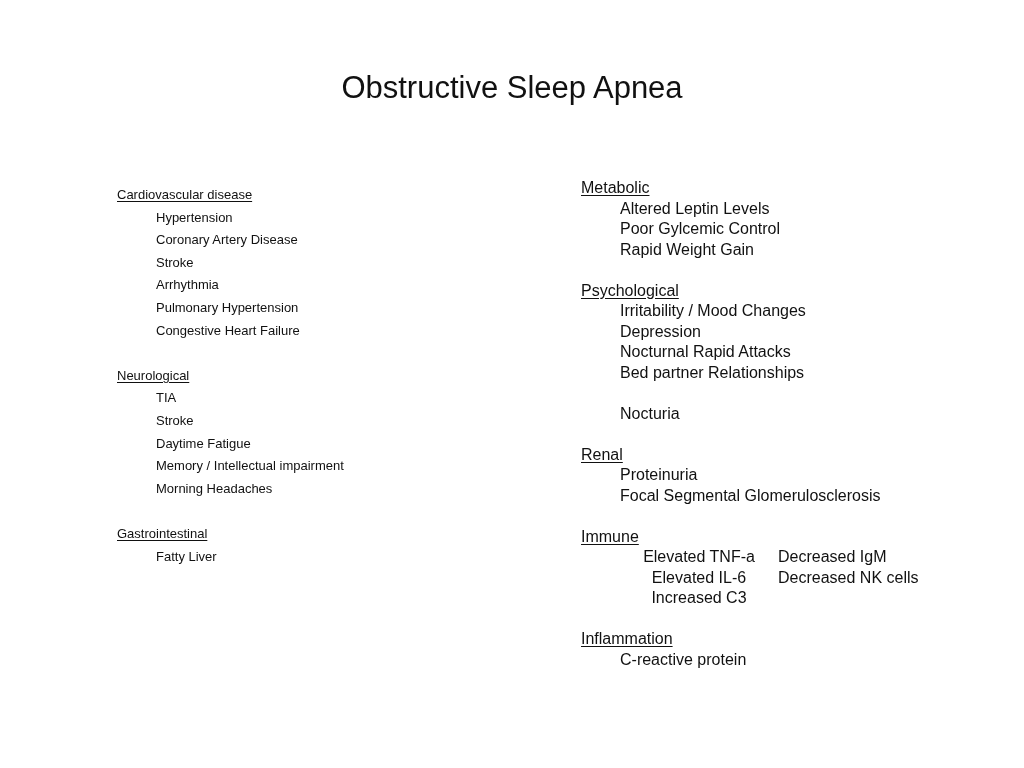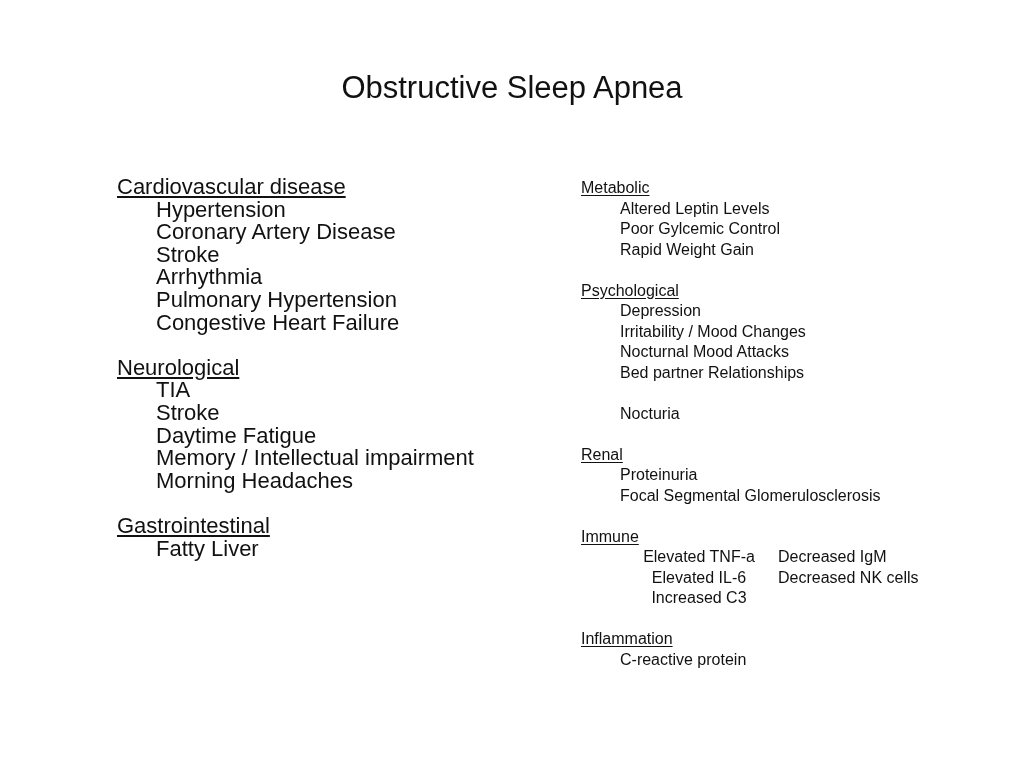--- a/index.html
+++ b/index.html
@@ -27,23 +27,23 @@
     font-weight: 400;
     line-height: 1.2;
     color: #111111;
   }
   .col {
     position: absolute;
     white-space: nowrap;
   }
   .col-left {
     left: 117px;
-    top: 176px;
+    top: 184px;
     width: 400px;
-    font-size: 22px;
+    font-size: 13px;
     line-height: 22.6px;
   }
   .col-right {
     left: 566px;
     top: 178px;
     width: 420px;
     font-size: 16px;
     line-height: 20.5px;
     margin-left: 15px;
   }
@@ -97,23 +97,23 @@
 
   <div class="col col-right" id="col-right">
       <div class="group">
         <div class="group-header">Metabolic</div>
         <div class="item">Altered Leptin Levels</div>
         <div class="item">Poor Gylcemic Control</div>
         <div class="item">Rapid Weight Gain</div>
       </div>
       <div class="group">
         <div class="group-header">Psychological</div>
+        <div class="item">Irritability / Mood Changes</div>
         <div class="item">Depression</div>
-        <div class="item">Irritability / Mood Changes</div>
-        <div class="item">Nocturnal Mood Attacks</div>
+        <div class="item">Nocturnal Rapid Attacks</div>
         <div class="item">Bed partner Relationships</div>
       </div>
       <div class="group">
         <div class="item">Nocturia</div>
       </div>
       <div class="group">
         <div class="group-header">Renal</div>
         <div class="item">Proteinuria</div>
         <div class="item">Focal Segmental Glomerulosclerosis</div>
       </div>

